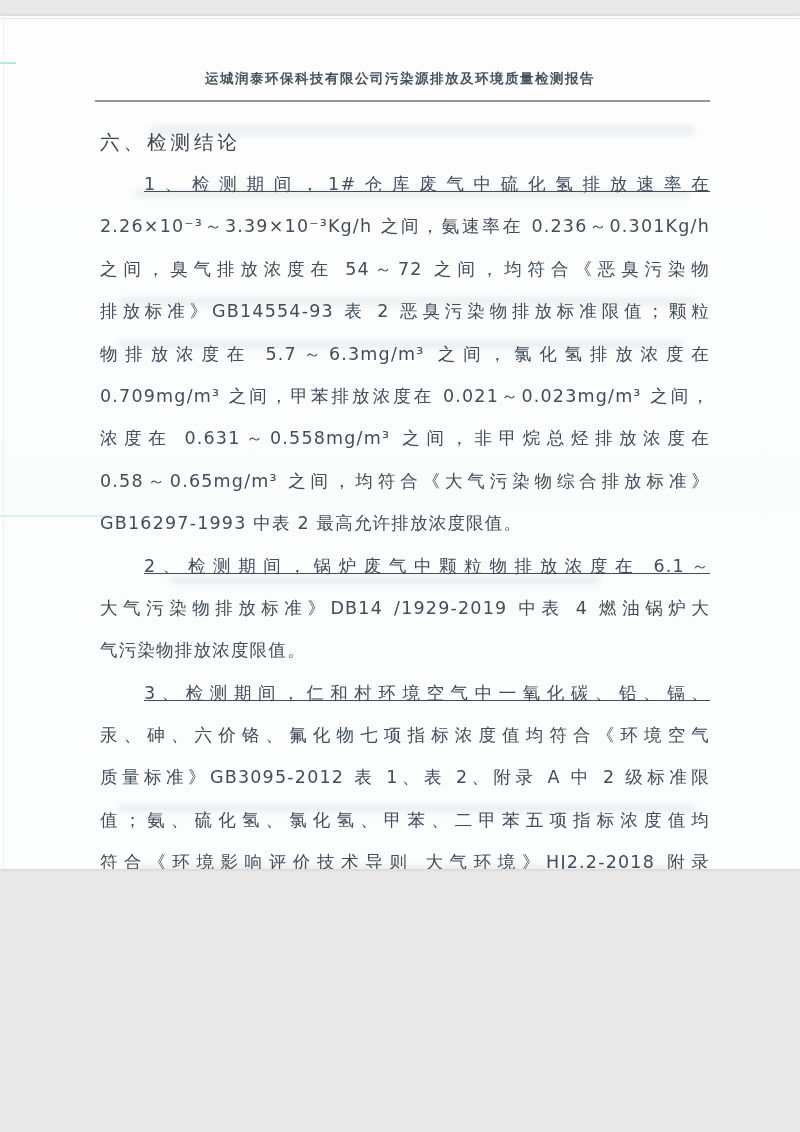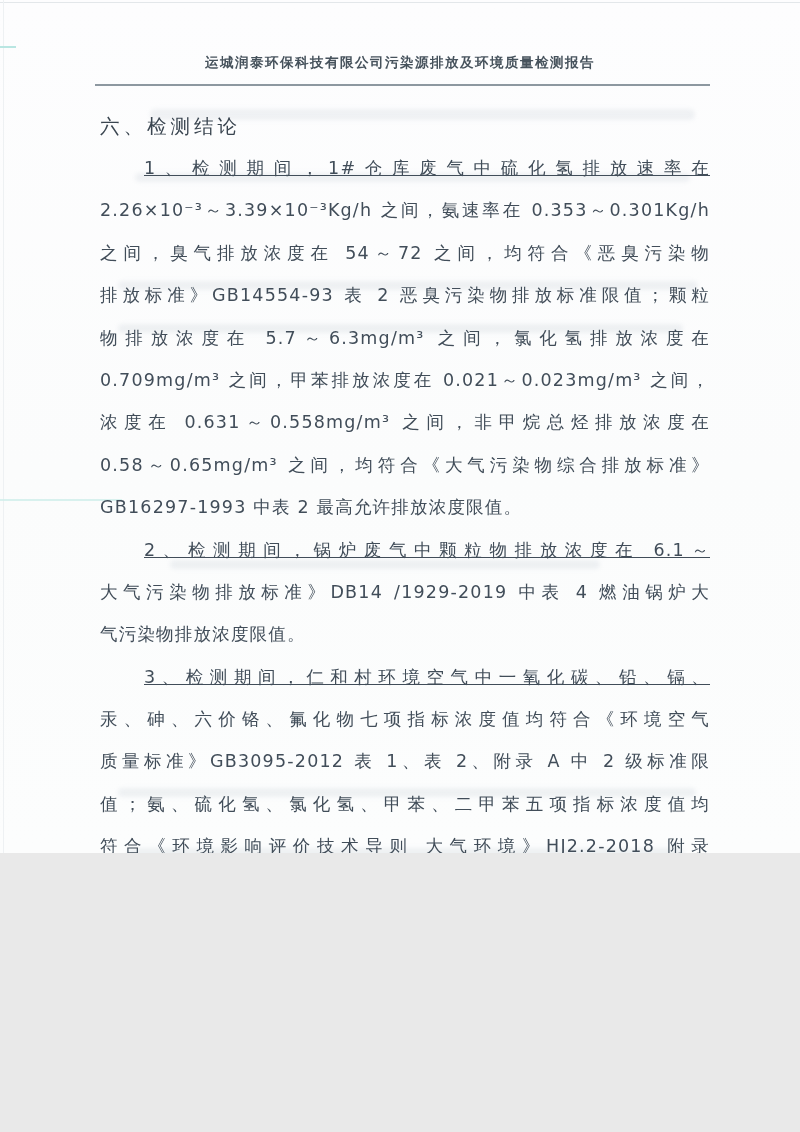--- a/index.html
+++ b/index.html
@@ -1,17 +1,17 @@
 <!DOCTYPE html>
 <html><head>
 <meta charset="utf-8">
 <style>
   html,body { margin:0; padding:0; background:#e9e9e9; }
   .page {
-    position:relative; width:800px; height:853px; margin:0 auto;
+    position:relative; width:800px; height:853px; margin:16px auto;
     background:linear-gradient(180deg,#fdfdfe 0%, #fbfcfc 55%, #fcfdfd 100%);
     overflow:hidden;
     font-family:"DejaVu Sans", sans-serif;
     box-shadow:0 0 4px rgba(0,0,0,.15);
   }
   .scan-edge-top { position:absolute; top:2px; left:0; width:100%; height:1px; background:#e3e7ea; }
   .scan-edge-left { position:absolute; top:0; left:3px; width:1px; height:100%; background:#eef1f3; }
 
   
   .artifact { position:absolute; pointer-events:none; }
@@ -74,21 +74,21 @@
   <div class="ghost g7"></div>
   <div class="ghost g8"></div>
 
   <div class="header-title">运城润泰环保科技有限公司污染源排放及环境质量检测报告</div>
   <div class="header-rule"></div>
 
   <h1 class="heading">六、检测结论</h1>
 
   <div class="body-block">
     <div class="line j indent">1、检测期间，1#仓库废气中硫化氢排放速率在</div>
-    <div class="line j">2.26×10⁻³～3.39×10⁻³Kg/h 之间，氨速率在 0.353～0.301Kg/h</div>
+    <div class="line j">2.26×10⁻³～3.39×10⁻³Kg/h 之间，氨速率在 0.236～0.301Kg/h</div>
     <div class="line j">之间，臭气排放浓度在 54～72 之间，均符合《恶臭污染物</div>
     <div class="line j">排放标准》GB14554-93 表 2 恶臭污染物排放标准限值；颗粒</div>
     <div class="line j">物排放浓度在 5.7～6.3mg/m³ 之间，氯化氢排放浓度在</div>
     <div class="line j">0.709mg/m³ 之间，甲苯排放浓度在 0.021～0.023mg/m³ 之间，</div>
     <div class="line j">浓度在 0.631～0.558mg/m³ 之间，非甲烷总烃排放浓度在</div>
     <div class="line j">0.58～0.65mg/m³ 之间，均符合《大气污染物综合排放标准》</div>
     <div class="line">GB16297-1993 中表 2 最高允许排放浓度限值。</div>
     <div class="line j indent">2、检测期间，锅炉废气中颗粒物排放浓度在 6.1～</div>
     <div class="line j">大气污染物排放标准》DB14 /1929-2019 中表 4 燃油锅炉大</div>
     <div class="line">气污染物排放浓度限值。</div>

